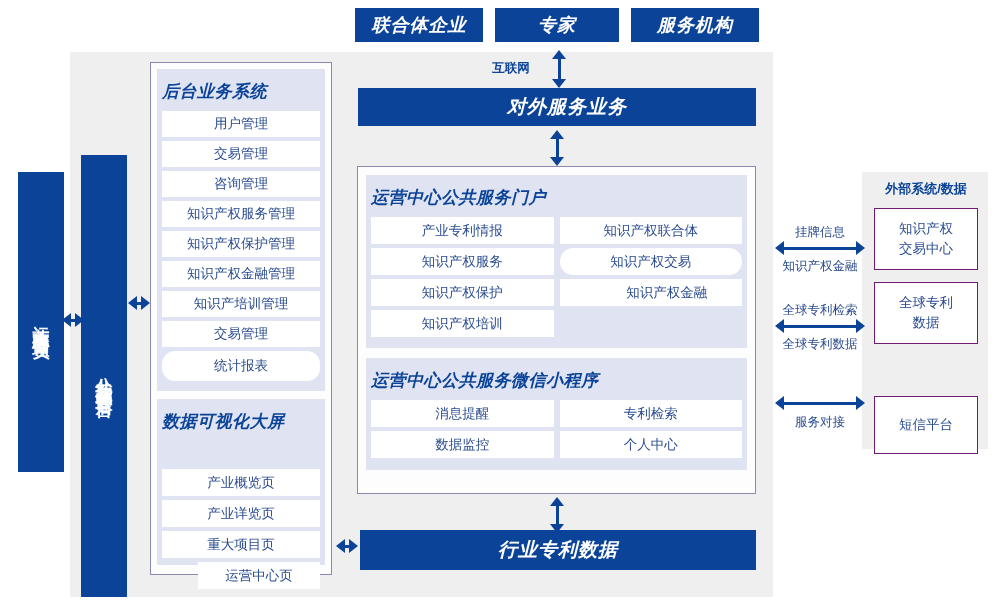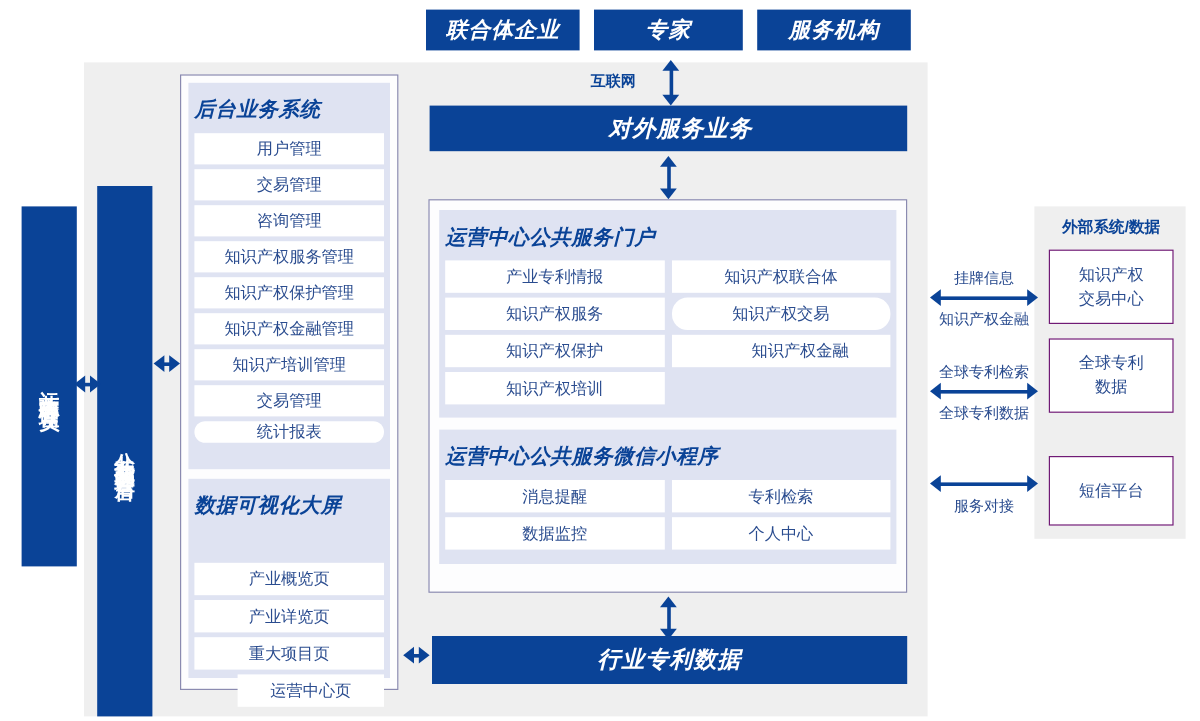--- a/index.html
+++ b/index.html
@@ -117,21 +117,21 @@
     <div class="group-title">后台业务系统</div>
     <div>
       <div class="cell" style="height:26px;margin-bottom:4px;">用户管理</div>
       <div class="cell" style="height:26px;margin-bottom:4px;">交易管理</div>
       <div class="cell" style="height:26px;margin-bottom:4px;">咨询管理</div>
       <div class="cell" style="height:26px;margin-bottom:4px;">知识产权服务管理</div>
       <div class="cell" style="height:26px;margin-bottom:4px;">知识产权保护管理</div>
       <div class="cell" style="height:26px;margin-bottom:4px;">知识产权金融管理</div>
       <div class="cell" style="height:26px;margin-bottom:4px;">知识产培训管理</div>
       <div class="cell" style="height:26px;margin-bottom:4px;">交易管理</div>
-      <div class="cell" style="height:18px;border-radius:13px;">统计报表</div>
+      <div class="cell" style="height:30px;border-radius:13px;">统计报表</div>
     </div>
   </div>
 
   <div class="group" style="height:166px;margin-top:8px;">
     <div class="group-title">数据可视化大屏</div>
     <div>
       <div class="cell" style="height:27px;margin-bottom:4px;margin-top:28px;">产业概览页</div>
       <div class="cell" style="height:27px;margin-bottom:4px;">产业详览页</div>
       <div class="cell" style="height:27px;margin-bottom:4px;">重大项目页</div>
       <div class="cell" style="height:27px;margin-left:36px;">运营中心页</div>
@@ -183,21 +183,21 @@
 <div class="ext-title" style="left:866px;top:180px;width:120px;text-align:center;">外部系统/数据</div>
 
 <div class="ext-box" style="left:874px;top:208px;width:104px;height:62px;">
   <span style="white-space:pre-line;">知识产权
 交易中心</span>
 </div>
 <div class="ext-box" style="left:874px;top:282px;width:104px;height:62px;">
   <span style="white-space:pre-line;">全球专利
 数据</span>
 </div>
-<div class="ext-box" style="left:874px;top:380px;width:104px;height:58px;">
+<div class="ext-box" style="left:874px;top:396px;width:104px;height:58px;">
   <span style="white-space:pre-line;">短信平台</span>
 </div>
 
 <div class="flow-label" style="left:778px;top:224px;width:84px;">挂牌信息</div>
 <div class="arrow" style="left:775px;top:240px;width:90px;height:16px;">
   <div class="head left" style="left:0;top:1px;"></div>
   <div class="line" style="left:7px;top:6.5px;width:76px;height:3px;"></div>
   <div class="head right" style="left:81px;top:1px;"></div>
 </div>
 <div class="flow-label" style="left:772px;top:258px;width:96px;">知识产权金融</div>

